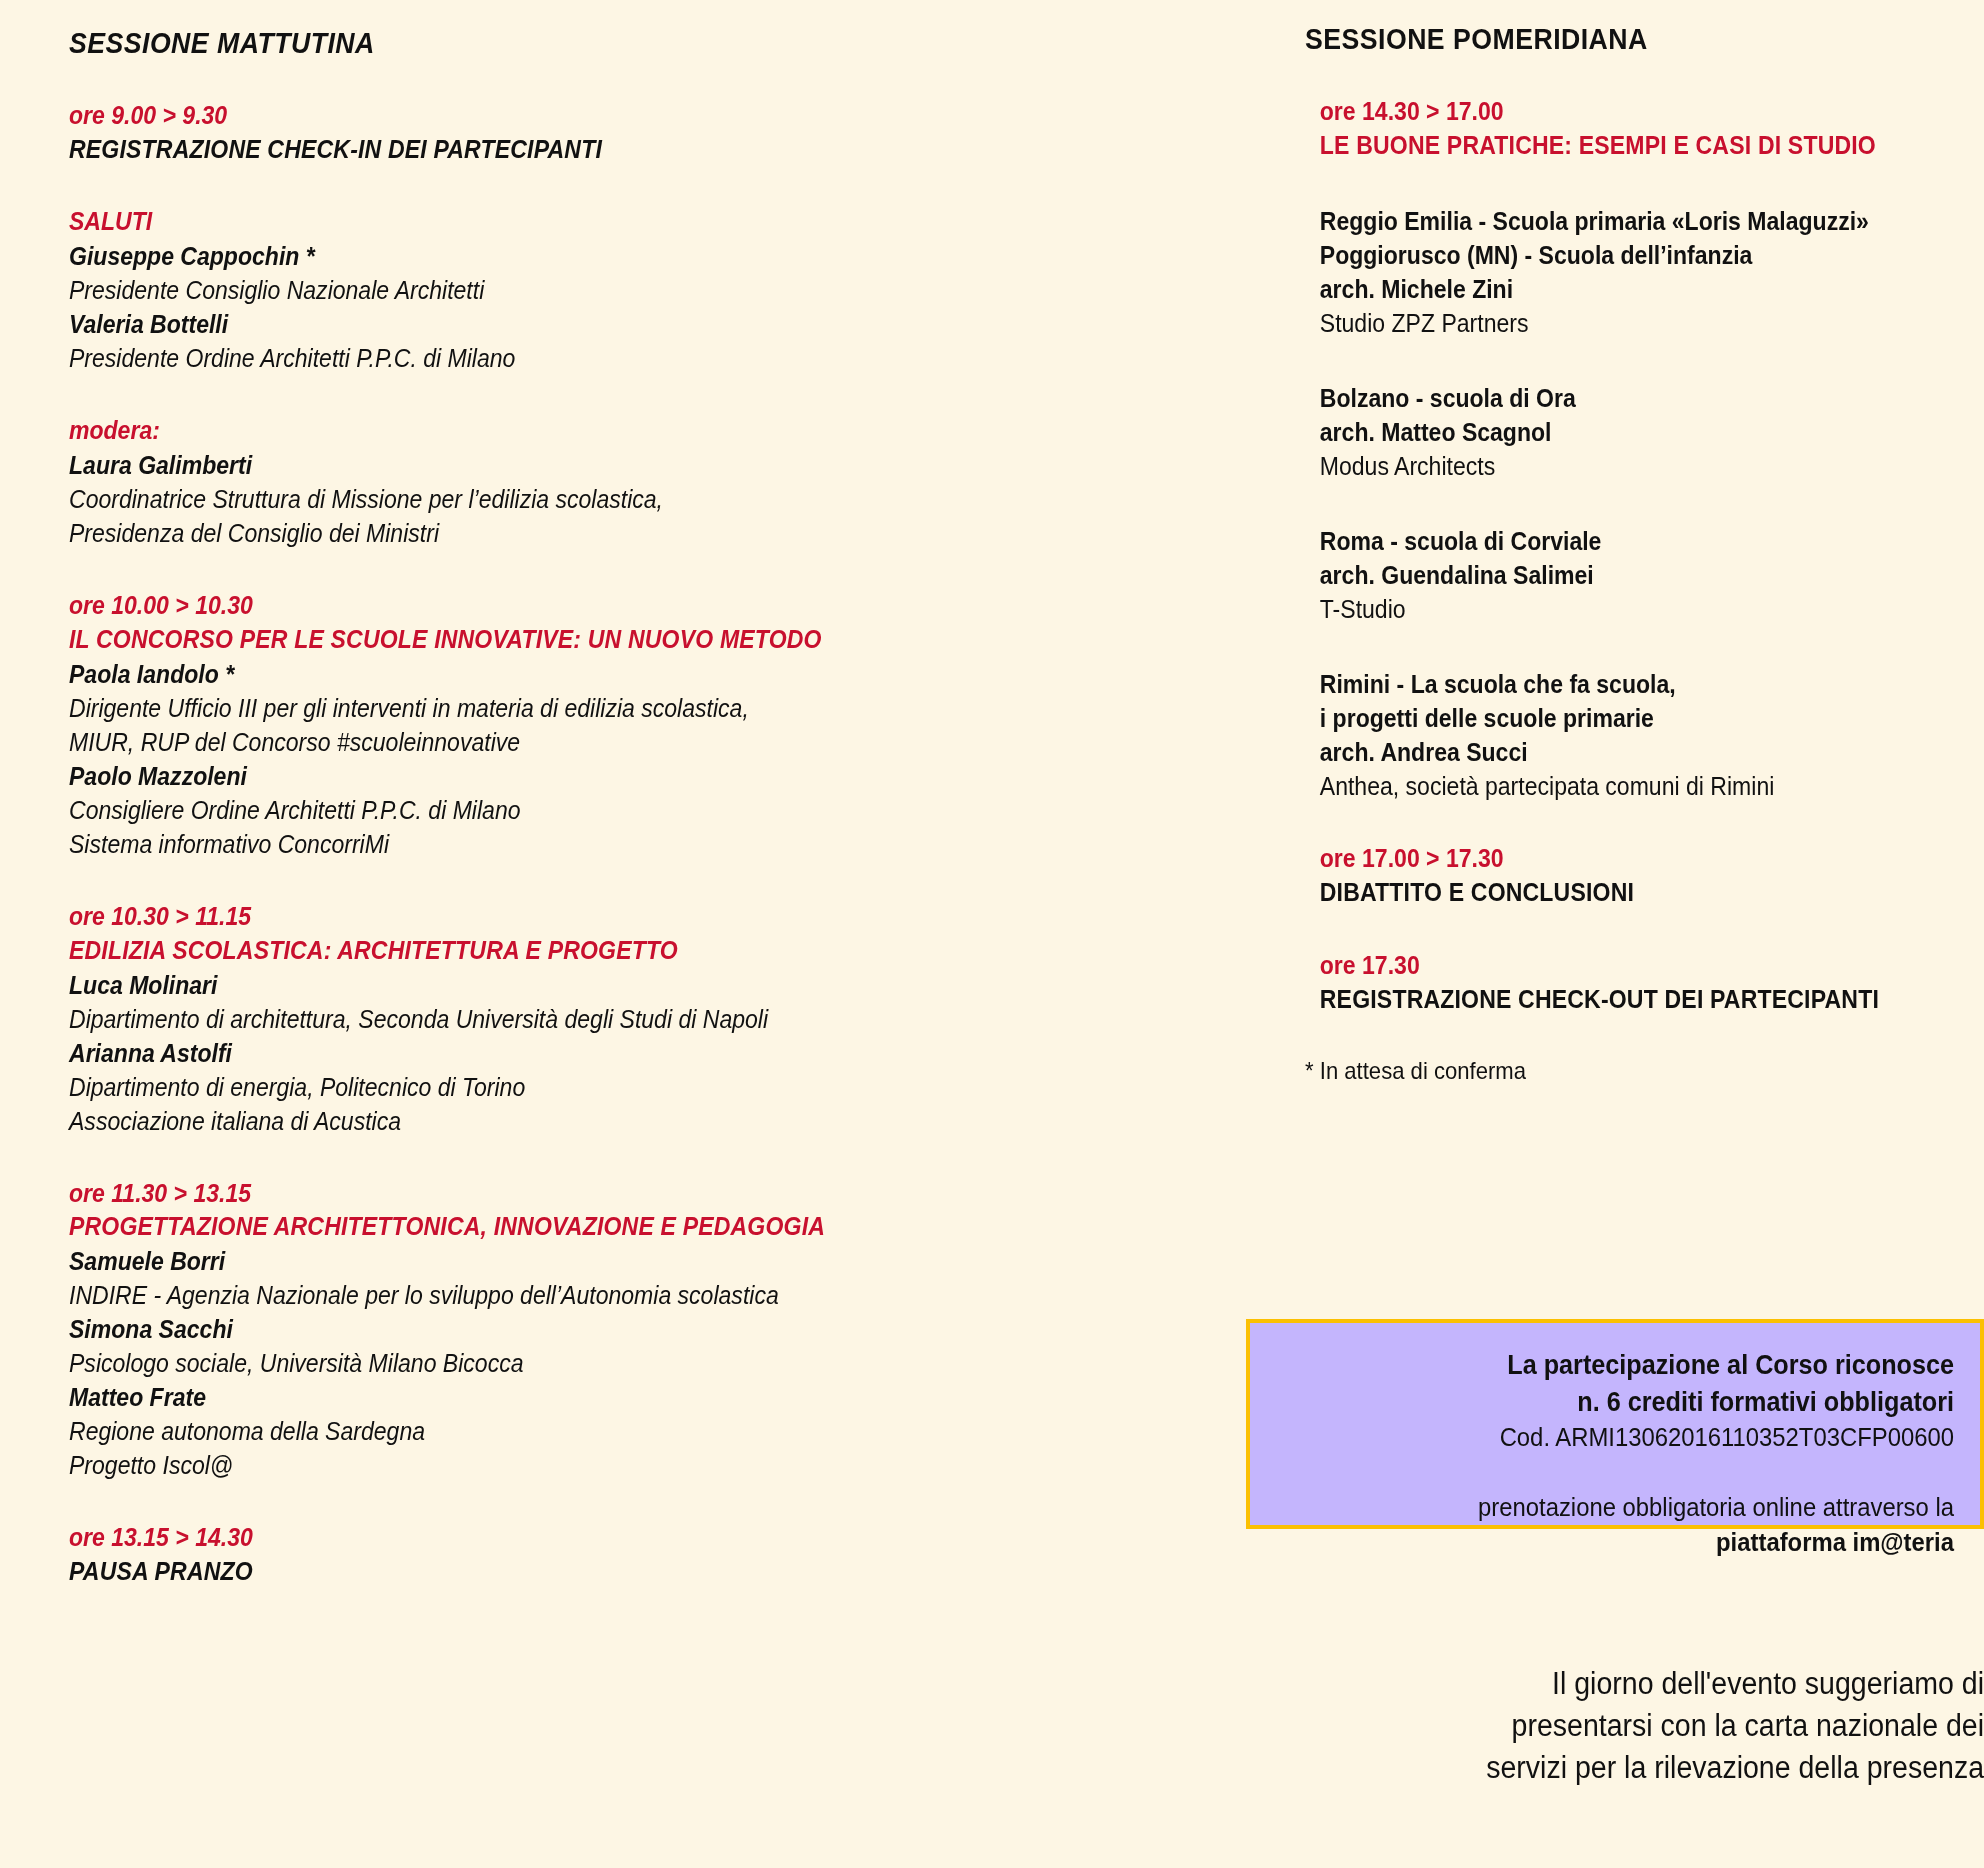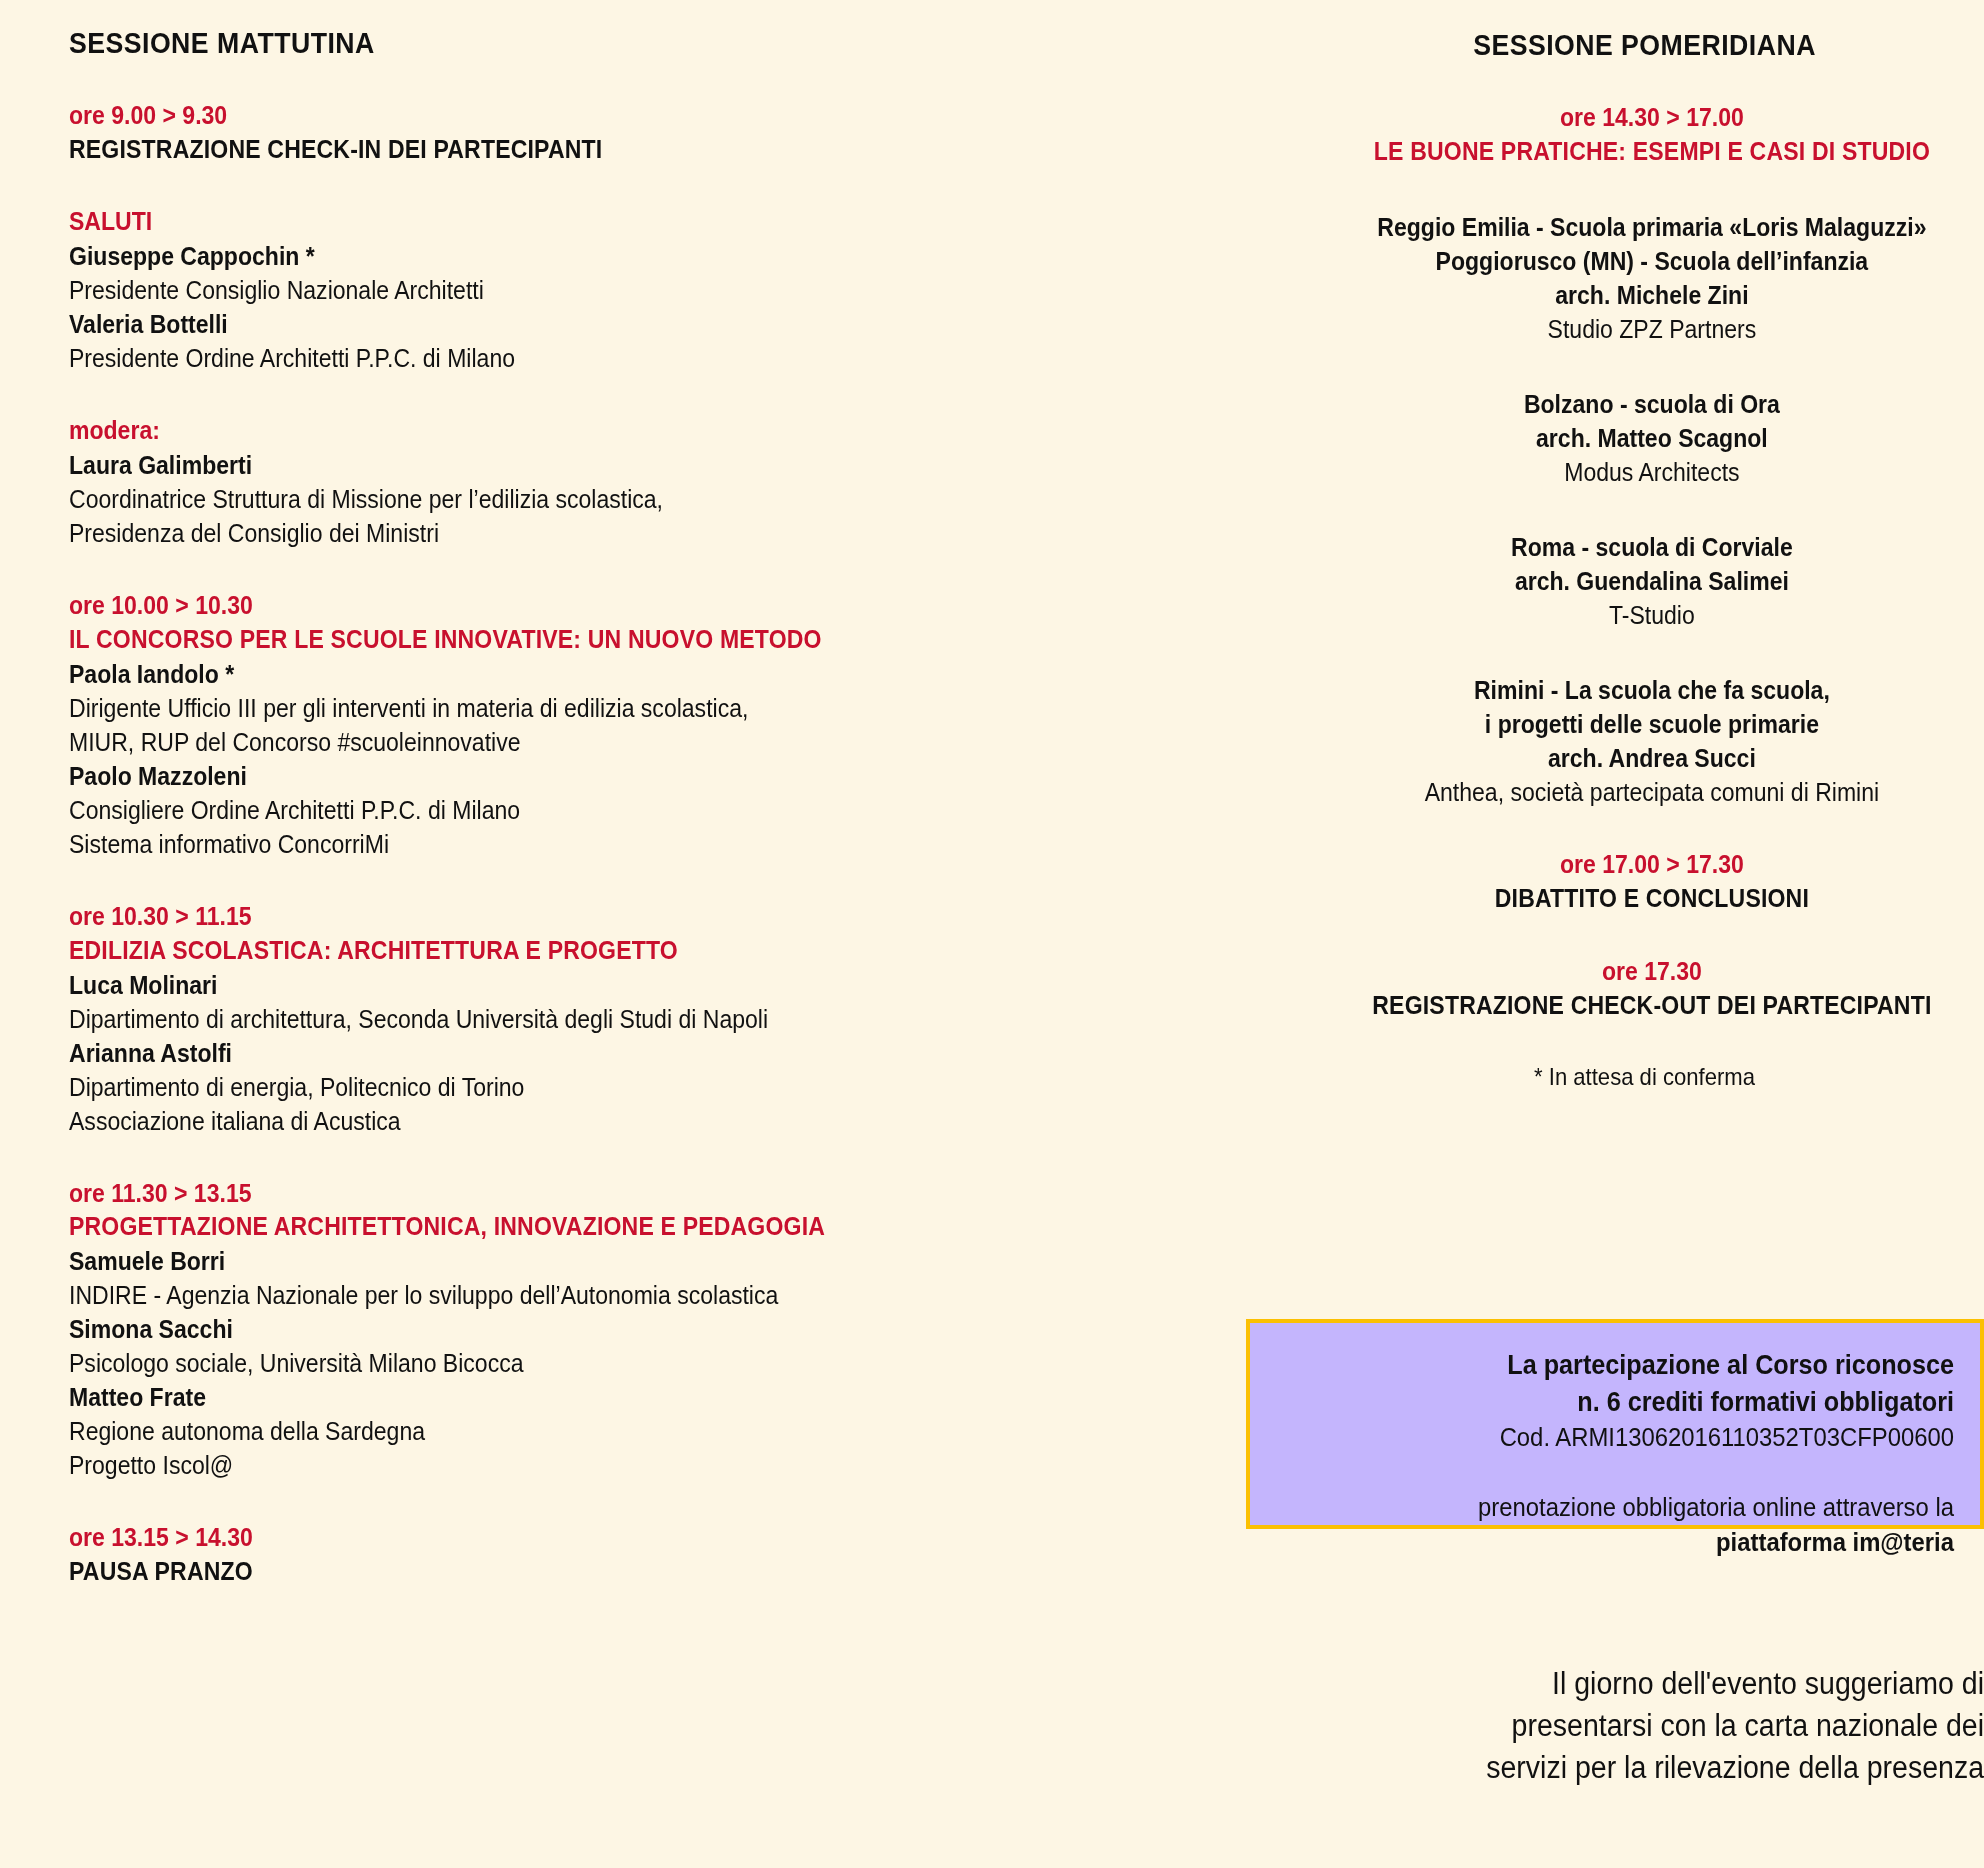--- a/index.html
+++ b/index.html
@@ -23,26 +23,27 @@
 
   
   .col {
     position: absolute;
     top: 0;
   }
   .col-left {
     left: 69px;
     width: 1041px;
     padding-top: 26.5px;
+    font-style: italic;
   }
   .col-right {
     left: 1246px;
     width: 738px;
-    padding-top: 29px;
-    text-align: center;
+    padding-top: 23px;
+    text-align: left;
   }
 
   
   .session-title {
     font-size: 29px;
     font-weight: bold;
     letter-spacing: 0.5px;
     color: #111111;
     line-height: 1.15;
     margin: 0;

